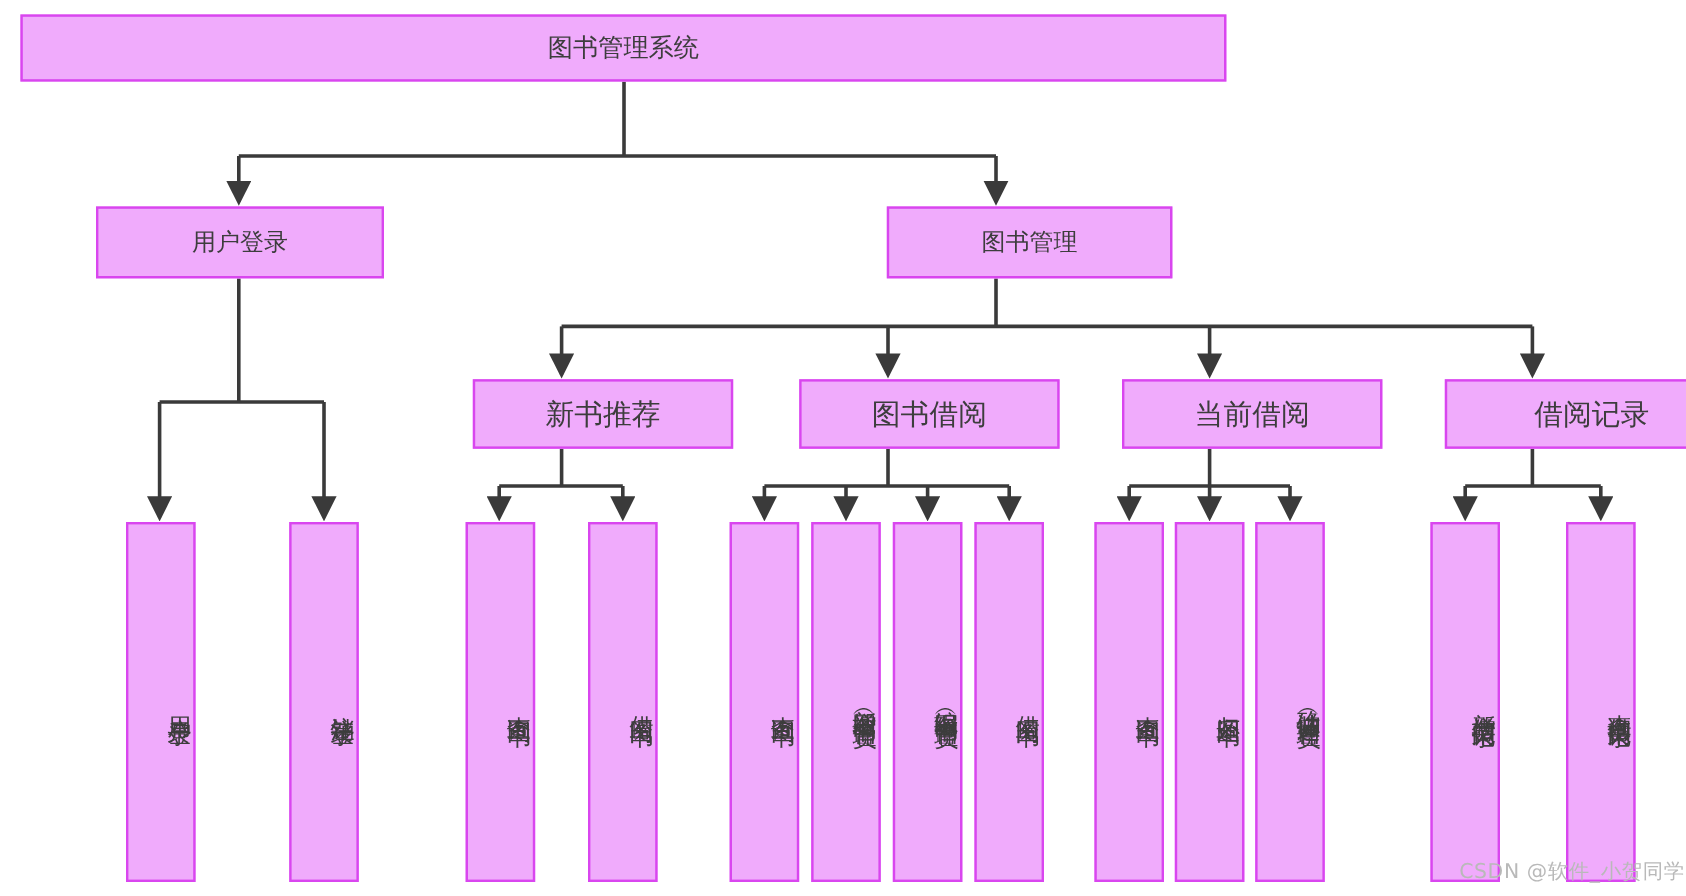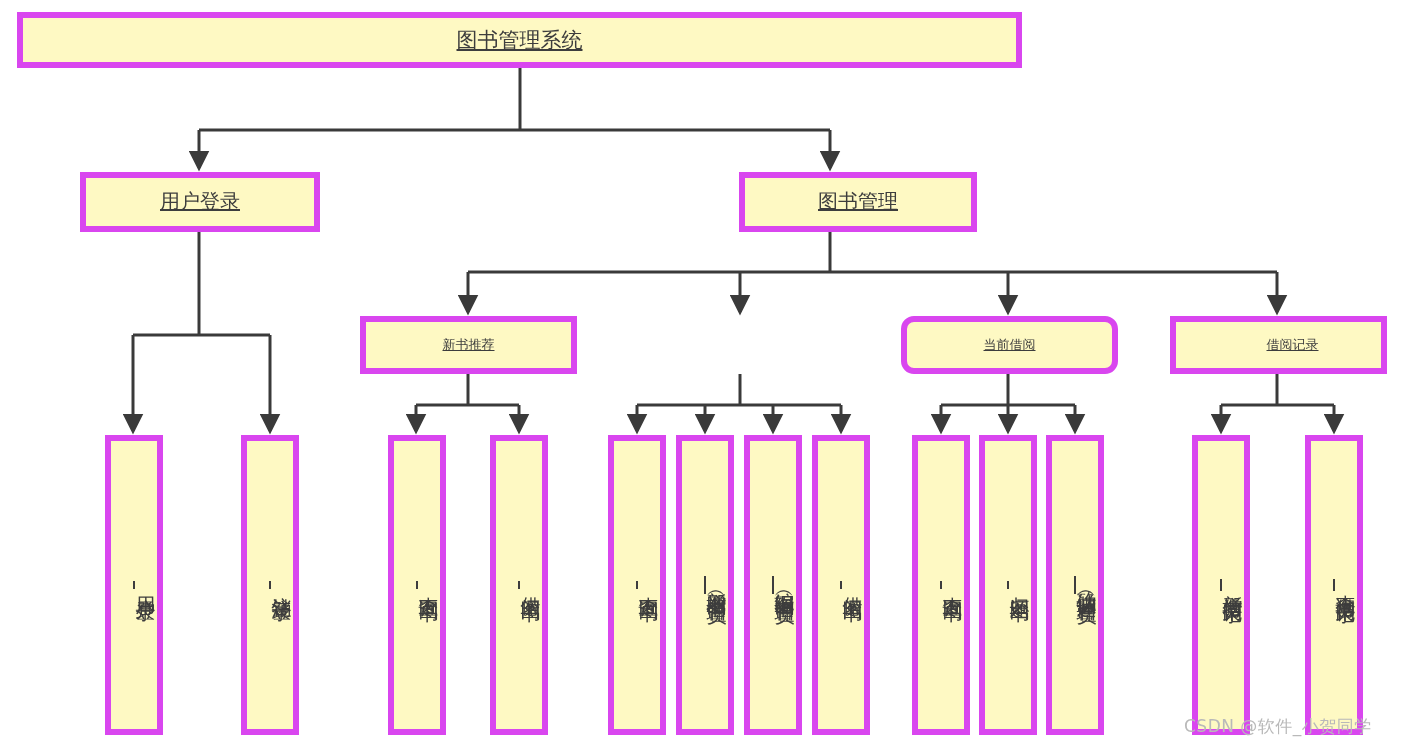--- a/index.html
+++ b/index.html
@@ -22,38 +22,38 @@
     position: absolute;
     left: 0;
     top: 0;
     width: 1405px;
     height: 747px;
     pointer-events: none;
   }
   .node {
     position: absolute;
     box-sizing: border-box;
-    background: #fef9c3;
-    border: 6px solid #d946ef;
+    background: #f0abfc;
+    border: 2px solid #d946ef;
     display: flex;
     align-items: center;
     justify-content: center;
     color: #3d3d3d;
     line-height: 1.18;
     text-align: center;
-    text-decoration: underline;
   }
   .node.root {
     font-size: 21px;
   }
   .node.level1 {
     font-size: 20px;
   }
   .node.group {
-    font-size: 13px;
+    font-size: 24px;
+    margin-left: 34px;
   }
   .node.leaf {
     font-size: 20px;
     writing-mode: vertical-rl;
     text-orientation: upright;
     letter-spacing: 2px;
     padding: 12px 0;
     align-items: flex-start;
     justify-content: center;
   }
@@ -134,21 +134,24 @@
   <div class="node level1" style="left:80px; top:172px; width:240px; height:60px;">
     <span class="label">用户登录</span>
   </div>
   <div class="node level1" style="left:711px; top:172px; width:238px; height:60px;margin-left:28px;">
     <span class="label">图书管理</span>
   </div>
 
   <div class="node group" style="left:360px; top:316px; width:217px; height:58px;">
     <span class="label">新书推荐</span>
   </div>
-  <div class="node group" style="left:901px; top:316px; width:217px; height:58px;border-radius:13px;">
+  <div class="node group" style="left:632px; top:316px; width:217px; height:58px;">
+    <span class="label">图书借阅</span>
+  </div>
+  <div class="node group" style="left:901px; top:316px; width:217px; height:58px;">
     <span class="label">当前借阅</span>
   </div>
   <div class="node group" style="left:1170px; top:316px; width:217px; height:58px;padding-left:28px;">
     <span class="label">借阅记录</span>
   </div>
 
   <div class="node leaf" style="left:105px; top:435px; width:58px; height:300px;">
     <span class="label">用户登录</span>
   </div>
   <div class="node leaf" style="left:241px; top:435px; width:58px; height:300px;">
@@ -185,15 +188,15 @@
     <span class="label">确认归还（管理员）</span>
   </div>
 
   <div class="node leaf" style="left:1192px; top:435px; width:58px; height:300px;">
     <span class="label">新增借阅记录</span>
   </div>
   <div class="node leaf" style="left:1305px; top:435px; width:58px; height:300px;">
     <span class="label">查询借阅记录</span>
   </div>
 
-  <div class="watermark" style="left:1184px; top:715px;">CSDN @软件_小贺同学</div>
+  <div class="watermark" style="left:1216px; top:715px;">CSDN @软件_小贺同学</div>
 
 </div>
 
 </body></html>

